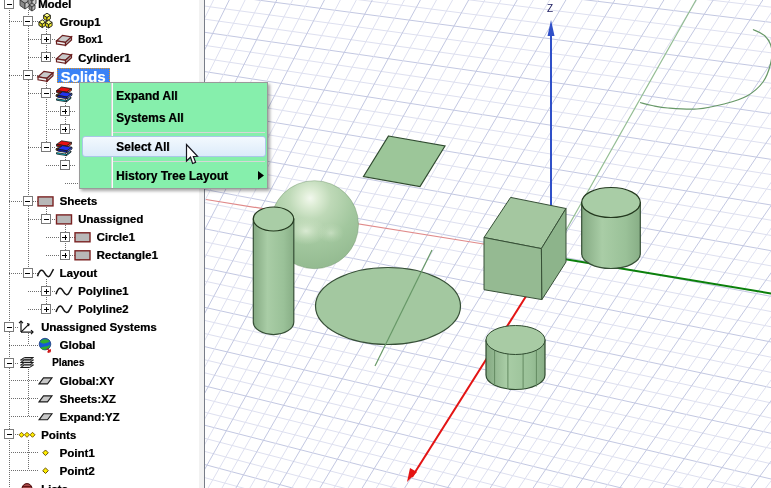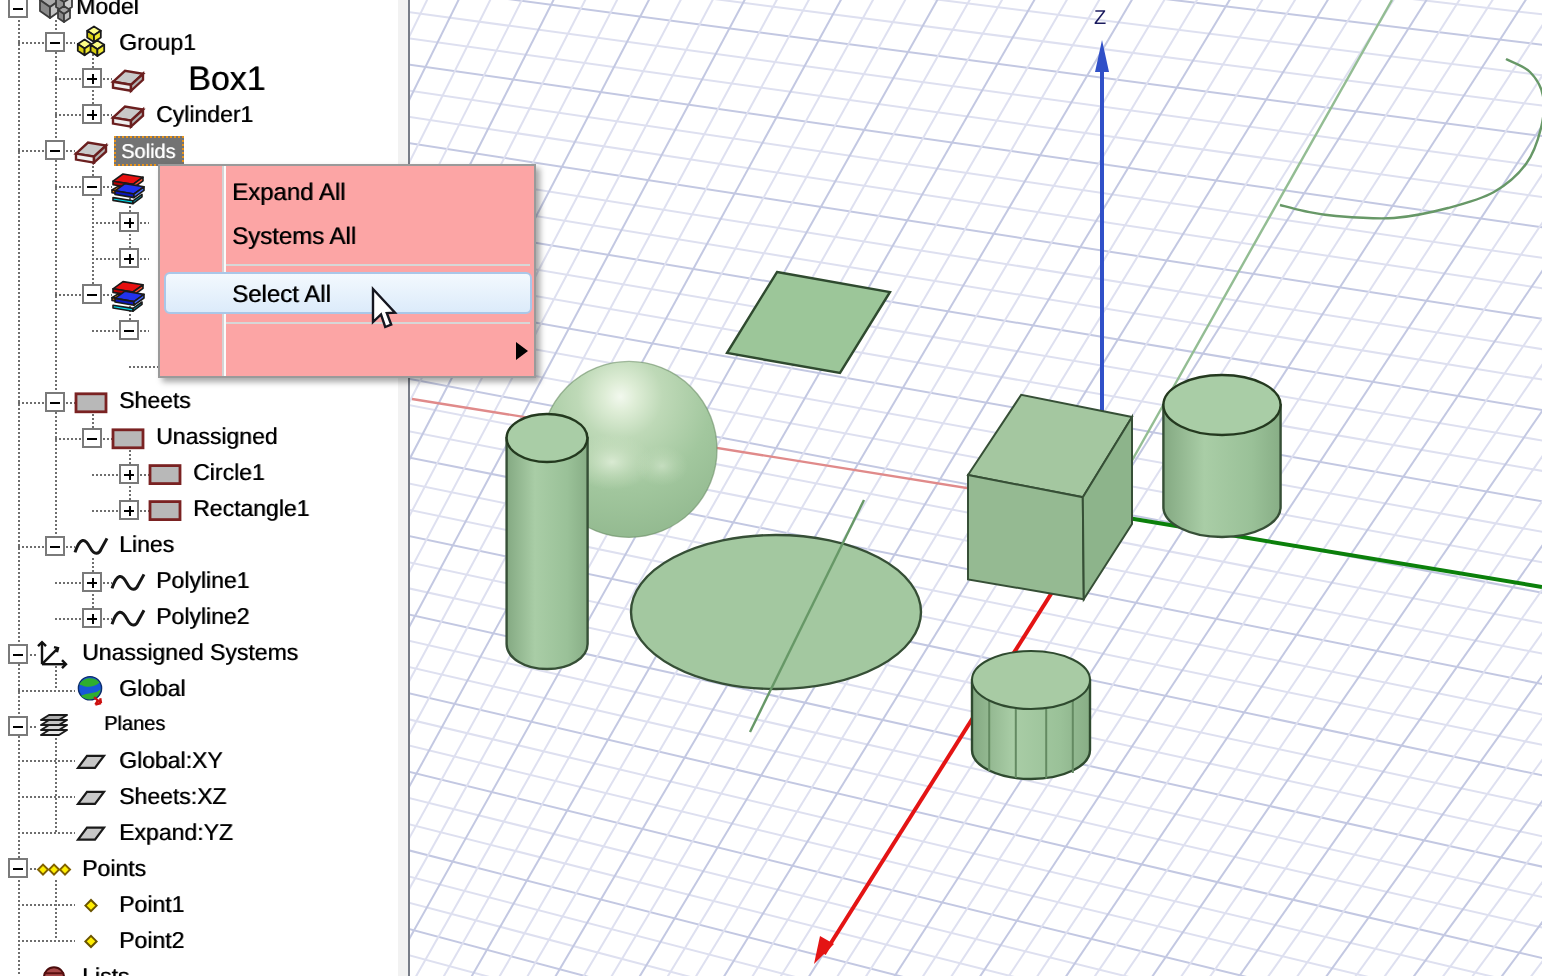--- a/index.html
+++ b/index.html
@@ -1,16 +1,16 @@
 <!DOCTYPE html>
 <html><head><meta charset="utf-8">
 <style>
 * { margin:0; padding:0; box-sizing:border-box; }
 body { font-family:"Liberation Sans", sans-serif; width:771px; height:488px; overflow:hidden; position:relative; background:#fff; }
-div { text-shadow: 0.45px 0 0 rgba(0,0,0,0.55); }
+div { text-shadow: 0.45px 0 0 rgba(0,0,0,0.55); font-weight: bold; }
 </style></head>
 <body>
 
 <svg width="771" height="488" viewBox="0 0 771 488" style="position:absolute;left:0;top:0">
 <defs>
  <radialGradient id="sph" cx="0.45" cy="0.2" r="1.0">
    <stop offset="0" stop-color="#f2f8ee"></stop>
    <stop offset="0.09" stop-color="#deedd6"></stop>
    <stop offset="0.24" stop-color="#bed9b7"></stop>
    <stop offset="0.52" stop-color="#a2c79e"></stop>
@@ -445,55 +445,56 @@
       </g>
 <g transform="translate(27.0,488.6)">
         <g>
 <circle cx="0" cy="0" r="5" fill="#a84848" stroke="#4a0c0c" stroke-width="1"></circle>
 <path d="M -5,-2 L 5,-2 M -5.5,1 L 5.5,1 M -4,4 L 4,4" stroke="#5a1010" stroke-width="1"></path>
 </g>
       </g>
 </svg>
 <div style="position:absolute;left:38px;top:-4.0px;height:16px;line-height:16px;color:#000;font-size:11.5px;white-space:nowrap">Model</div>
 <div style="position:absolute;left:59.5px;top:13.9px;height:16px;line-height:16px;color:#000;font-size:11.5px;white-space:nowrap">Group1</div>
-<div style="position:absolute;left:94px;top:31.9px;height:16px;line-height:16px;color:#000;font-size:17px;white-space:nowrap">Box1</div>
+<div style="position:absolute;left:78.0px;top:31.9px;height:16px;line-height:16px;color:#000;font-size:10px;white-space:nowrap">Box1</div>
 <div style="position:absolute;left:78.0px;top:49.8px;height:16px;line-height:16px;color:#000;font-size:11.5px;white-space:nowrap">Cylinder1</div>
-<div style="position:absolute;left:56.5px;top:67.8px;height:15px;line-height:15px;background:#737373;color:#fff;padding:0 3px;border:1px dotted #e8941c;font-size:10px;text-shadow:0.45px 0 0 rgba(255,255,255,0.55)">Solids</div>
+<div style="position:absolute;left:56.5px;top:67.8px;height:15px;line-height:15px;background:#3b82f6;color:#fff;padding:0 3px;border:1px dotted #e8941c;font-size:15px;text-shadow:0.45px 0 0 rgba(255,255,255,0.55)">Solids</div>
 <div style="position:absolute;left:59.5px;top:193.4px;height:16px;line-height:16px;color:#000;font-size:11.5px;white-space:nowrap">Sheets</div>
 <div style="position:absolute;left:78.0px;top:211.4px;height:16px;line-height:16px;color:#000;font-size:11.5px;white-space:nowrap">Unassigned</div>
 <div style="position:absolute;left:96.5px;top:229.3px;height:16px;line-height:16px;color:#000;font-size:11.5px;white-space:nowrap">Circle1</div>
 <div style="position:absolute;left:96.5px;top:247.3px;height:16px;line-height:16px;color:#000;font-size:11.5px;white-space:nowrap">Rectangle1</div>
-<div style="position:absolute;left:59.5px;top:265.2px;height:16px;line-height:16px;color:#000;font-size:11.5px;white-space:nowrap">Lines</div>
+<div style="position:absolute;left:59.5px;top:265.2px;height:16px;line-height:16px;color:#000;font-size:11.5px;white-space:nowrap">Layout</div>
 <div style="position:absolute;left:78.0px;top:283.2px;height:16px;line-height:16px;color:#000;font-size:11.5px;white-space:nowrap">Polyline1</div>
 <div style="position:absolute;left:78.0px;top:301.1px;height:16px;line-height:16px;color:#000;font-size:11.5px;white-space:nowrap">Polyline2</div>
 <div style="position:absolute;left:41.0px;top:319.1px;height:16px;line-height:16px;color:#000;font-size:11.5px;white-space:nowrap">Unassigned Systems</div>
 <div style="position:absolute;left:59.5px;top:337.1px;height:16px;line-height:16px;color:#000;font-size:11.5px;white-space:nowrap">Global</div>
 <div style="position:absolute;left:52px;top:355.0px;height:16px;line-height:16px;color:#000;font-size:10px;white-space:nowrap">Planes</div>
 <div style="position:absolute;left:59.5px;top:372.9px;height:16px;line-height:16px;color:#000;font-size:11.5px;white-space:nowrap">Global:XY</div>
 <div style="position:absolute;left:59.5px;top:390.9px;height:16px;line-height:16px;color:#000;font-size:11.5px;white-space:nowrap">Sheets:XZ</div>
 <div style="position:absolute;left:59.5px;top:408.8px;height:16px;line-height:16px;color:#000;font-size:11.5px;white-space:nowrap">Expand:YZ</div>
 <div style="position:absolute;left:41.0px;top:426.8px;height:16px;line-height:16px;color:#000;font-size:11.5px;white-space:nowrap">Points</div>
 <div style="position:absolute;left:59.5px;top:444.8px;height:16px;line-height:16px;color:#000;font-size:11.5px;white-space:nowrap">Point1</div>
 <div style="position:absolute;left:59.5px;top:462.7px;height:16px;line-height:16px;color:#000;font-size:11.5px;white-space:nowrap">Point2</div>
 <div style="position:absolute;left:41.0px;top:480.6px;height:16px;line-height:16px;color:#000;font-size:11.5px;white-space:nowrap">Lists</div>
 </div>
 
 <div style="position:absolute;left:199px;top:0;width:6px;height:488px;background:#f2f2f2;border-right:1px solid #787d88"></div>
 
-<div style="position:absolute;left:79px;top:81.5px;width:189px;height:107px;background:#fca5a5;
+<div style="position:absolute;left:79px;top:81.5px;width:189px;height:107px;background:#86efac;
 border:1px solid #9a9a9a;box-shadow:2px 2px 3px rgba(0,0,0,0.35);font-size:12px;color:#000">
 <div style="position:absolute;left:30.5px;top:0;width:1px;height:100%;background:#d4d4d4"></div>
 <div style="position:absolute;left:31.5px;top:0;width:1px;height:100%;background:#fbfbfb"></div>
 <div style="position:absolute;left:36px;top:2.5px;height:22px;line-height:22px">Expand All</div>
 <div style="position:absolute;left:36px;top:24.5px;height:22px;line-height:22px">Systems All</div>
 <div style="position:absolute;left:33px;top:49.5px;width:152px;height:1px;background:#d7d7d7"></div>
 <div style="position:absolute;left:1.5px;top:53.5px;width:184px;height:21px;border:1px solid #aac7e8;border-radius:3px;
 background:linear-gradient(#f3f9fe,#dcebfa)"></div>
 <div style="position:absolute;left:36px;top:54.5px;height:21px;line-height:21px">Select All</div>
 <div style="position:absolute;left:33px;top:78.5px;width:152px;height:1px;background:#d7d7d7"></div>
+<div style="position:absolute;left:36px;top:82px;height:22px;line-height:22px">History Tree Layout</div>
 <svg width="10" height="12" style="position:absolute;left:176px;top:87px">
       <polygon points="2,1 8,5.5 2,10" fill="#000"></polygon>
     </svg>
 </div>
 
 <svg width="22" height="26" style="position:absolute;left:185px;top:141px">
 <polygon points="1.5,3.5 1.5,20 5.5,16.2 7.6,22.5 10.6,21.3 8.4,15.5 12.5,15.3" fill="#fff" stroke="#16161f" stroke-width="1.2" stroke-linejoin="miter"></polygon>
 </svg>
 
 </body></html>

